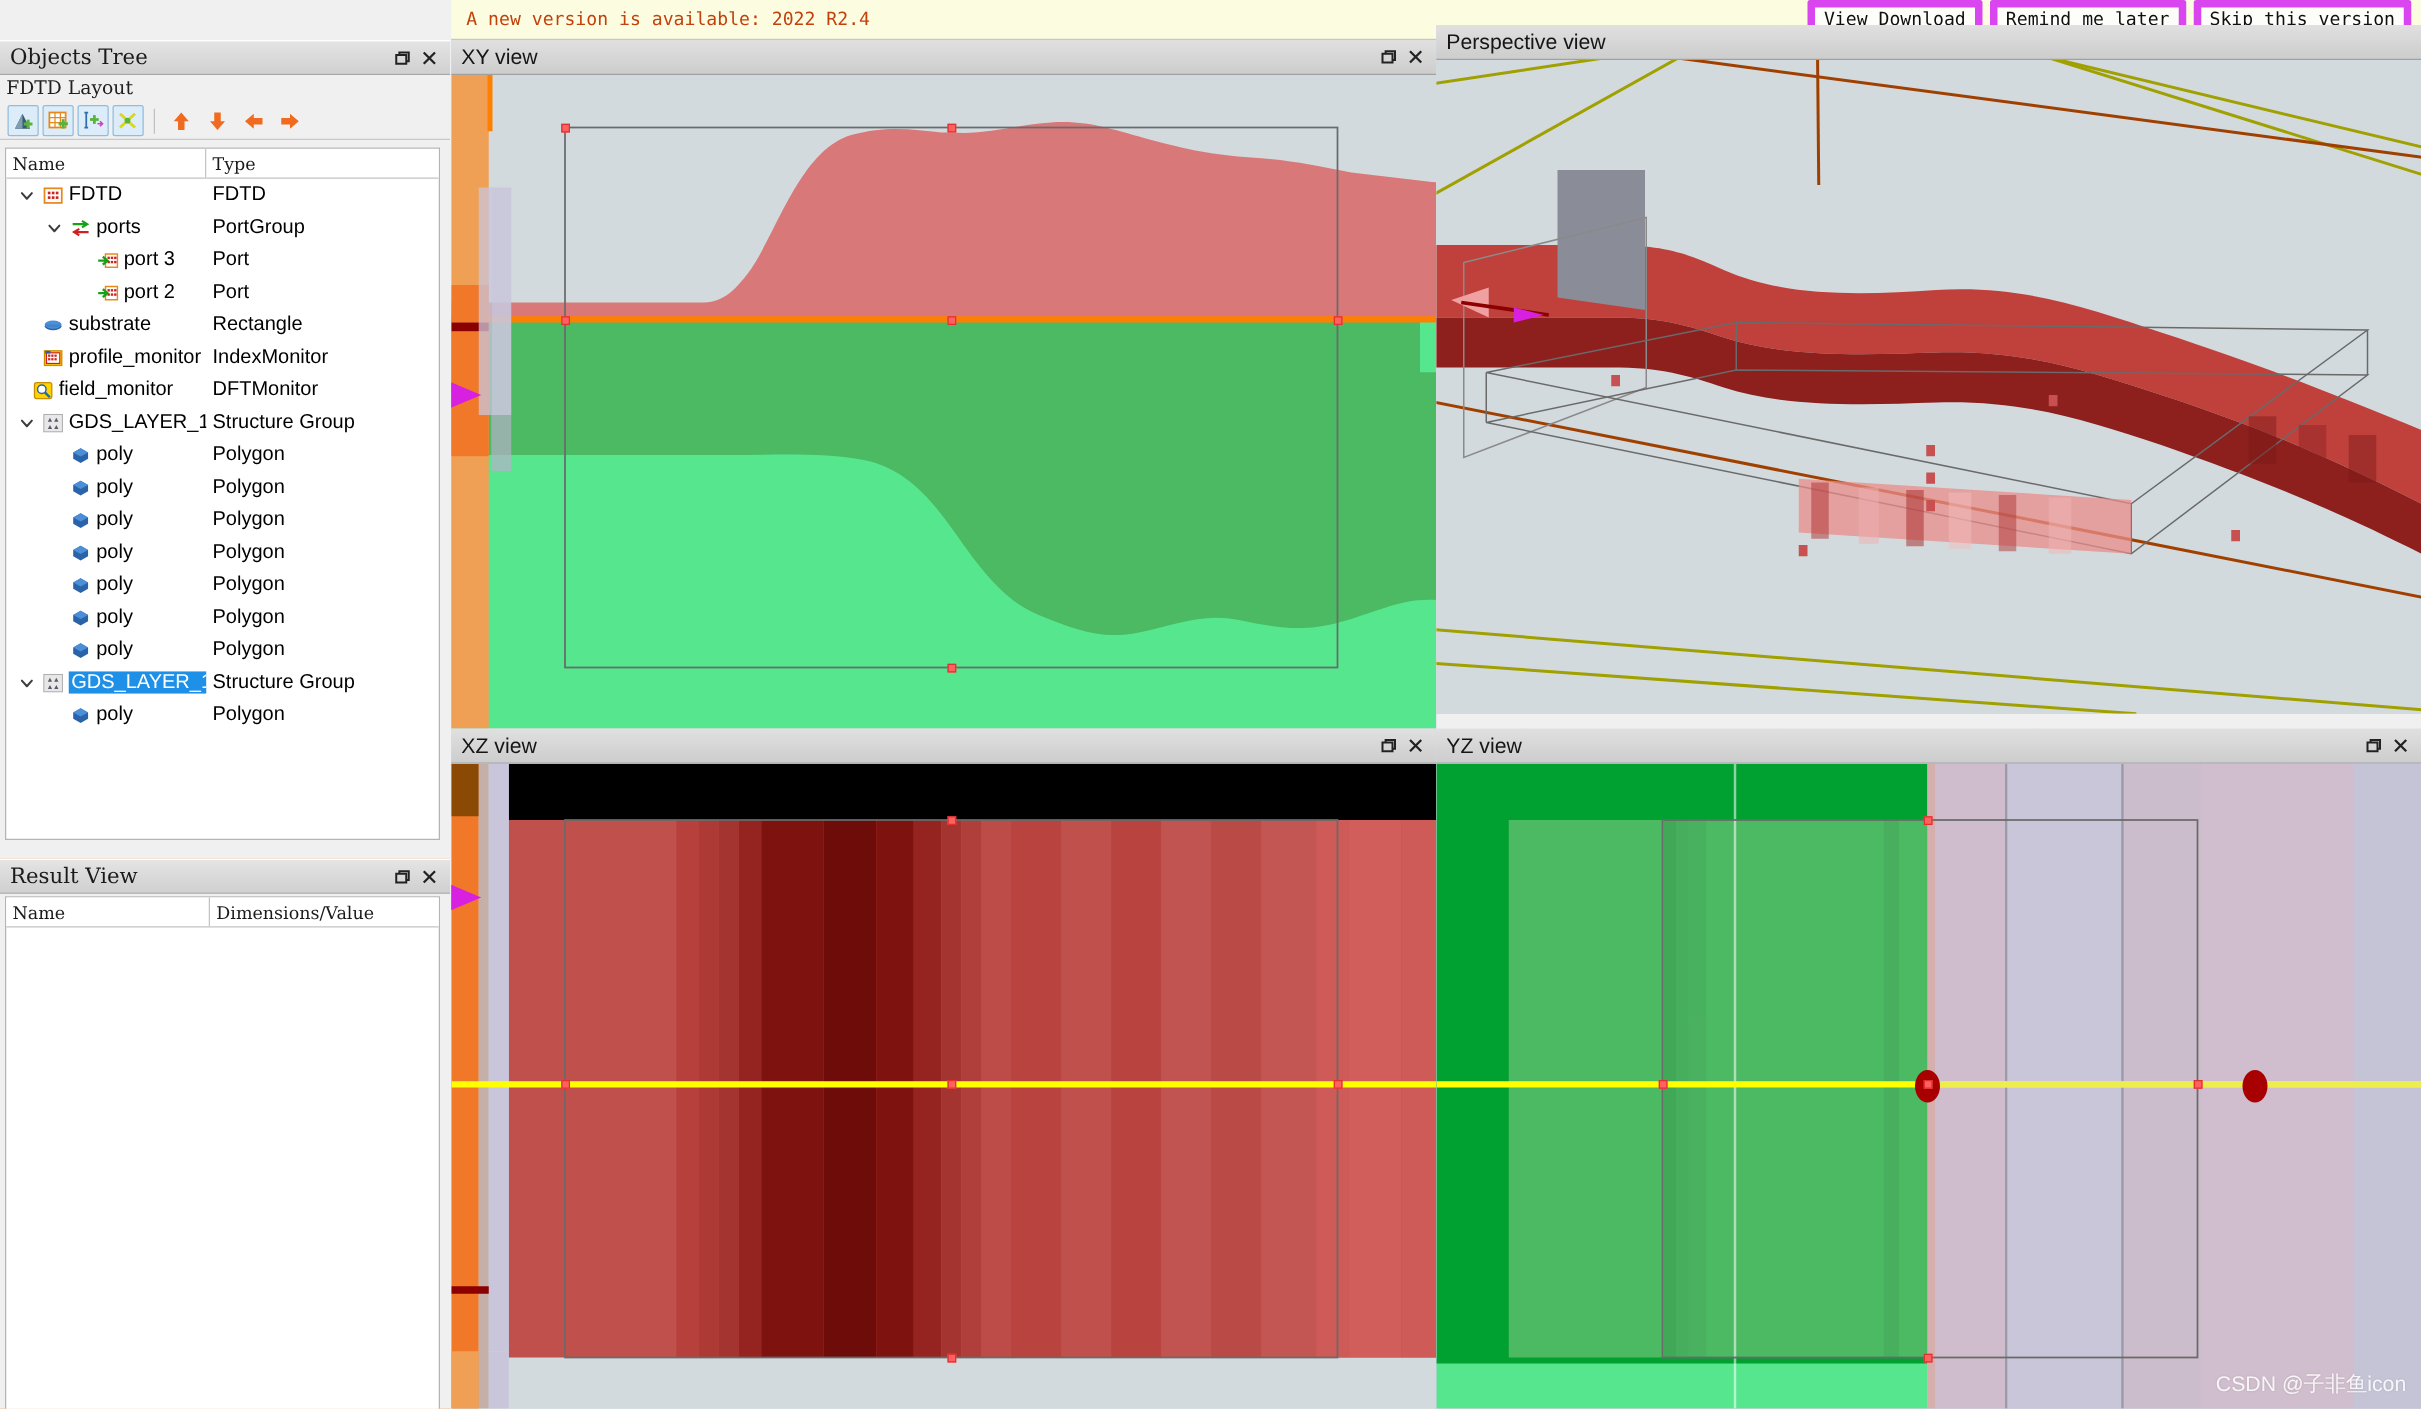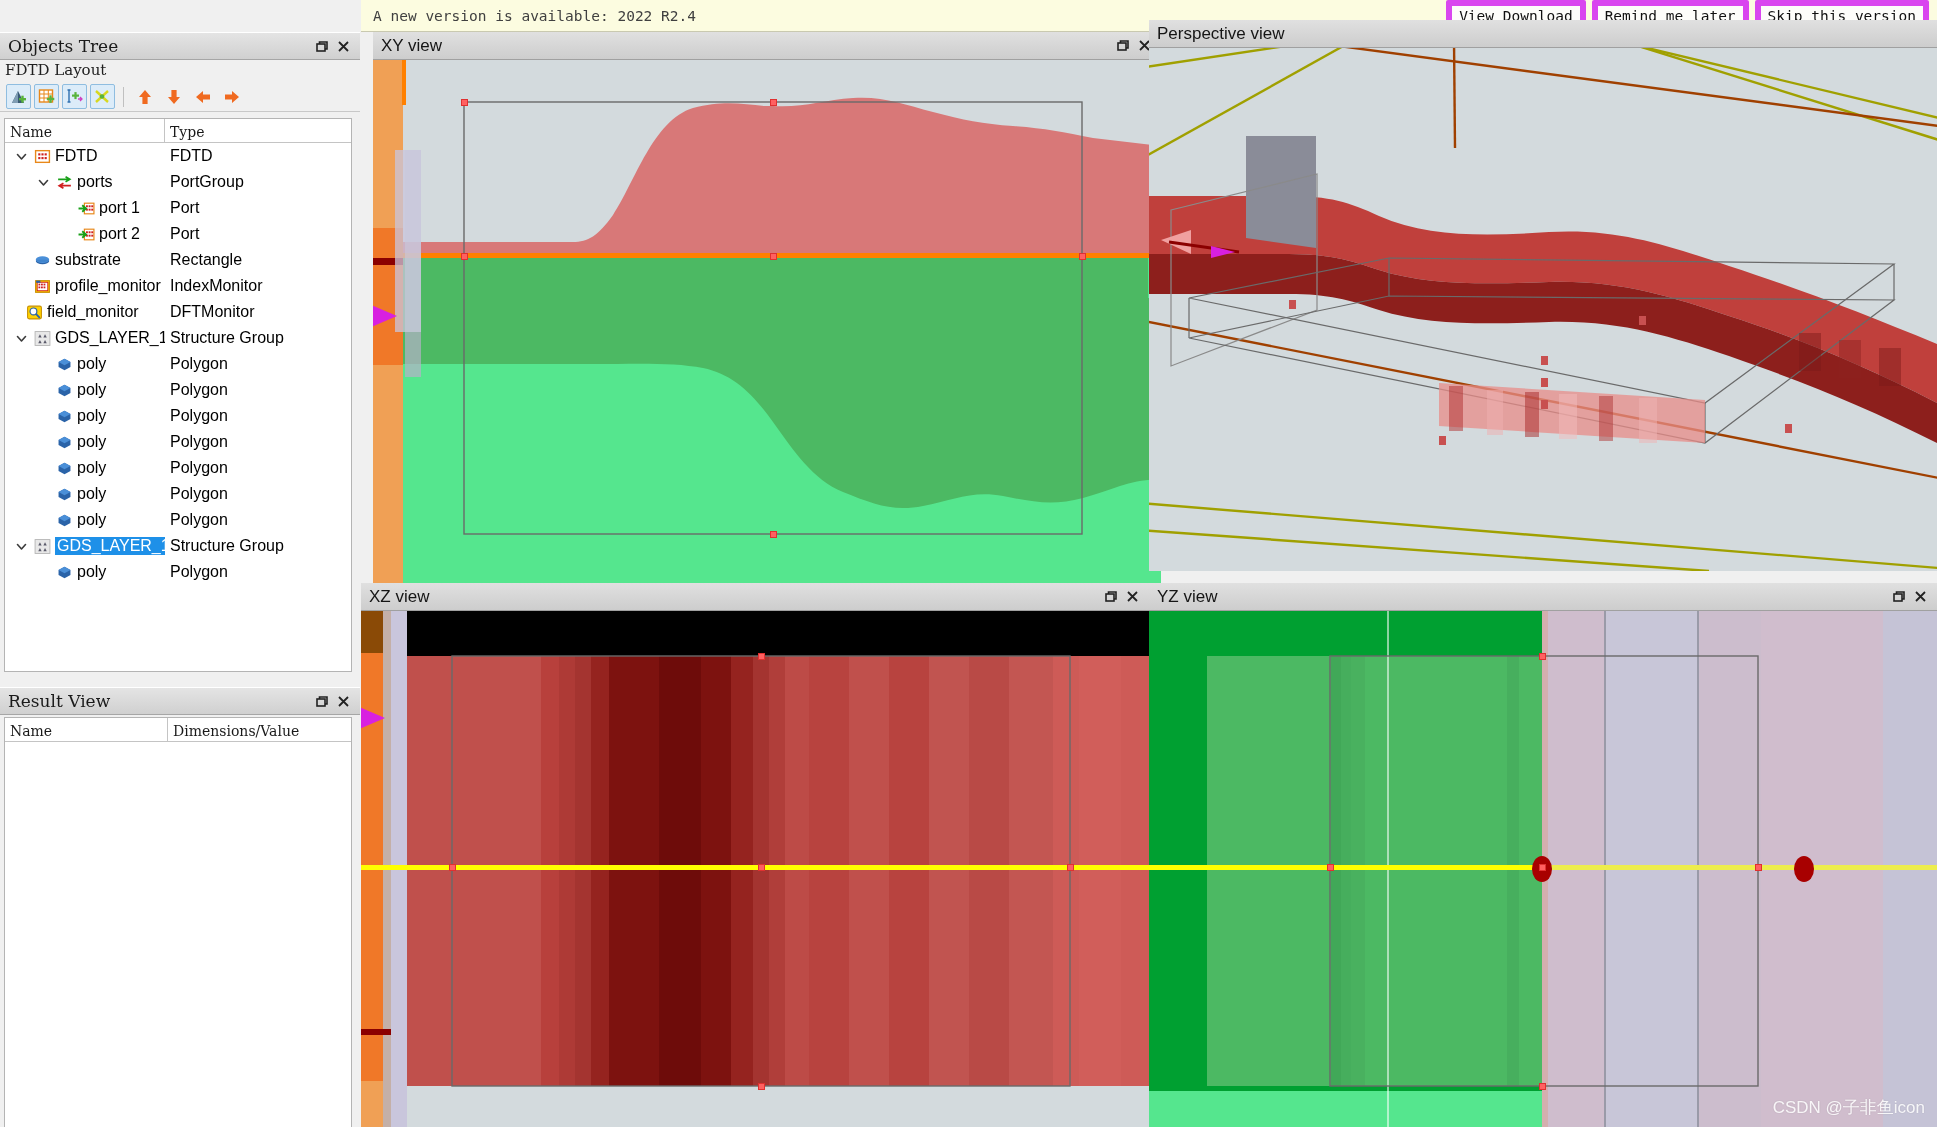--- a/index.html
+++ b/index.html
@@ -143,21 +143,21 @@
     position: absolute; left: 361px; top: 0;
     width: 1576px; height: 32px;
     background: #fcfce0;
     border-bottom: 1px solid #c9c9b0;
     display: flex; align-items: center;
     padding: 0 8px 0 12px;
   }
   #notify-msg {
     flex: 1;
     font-family: "DejaVu Sans Mono", monospace;
-    font-size: 14.5px; color: #404040;
+    font-size: 14.5px; color: #c2410c;
   }
   .notify-btn {
     font-family: "DejaVu Sans Mono", monospace;
     font-size: 14.5px;
     background: #fdfdfa;
     border: 6px solid #d946ef;
     border-radius: 2px;
     padding: 2px 7px;
     margin-left: 6px;
     color:#101010;
@@ -173,21 +173,21 @@
     display:flex; align-items:center;
     padding: 0 6px 0 8px;
   }
   .view-titlebar .title {
     flex:1;
     font-size: 17px; color: #151515;
     font-family: "Liberation Sans", sans-serif;
   }
   .view-body { position:relative; width:100%; height: calc(100% - 28px); overflow:hidden; background:#d3dadd; }
 
-  #xy-view   { left:373px;  top:32px;  width:788px; height:551px; }
+  #xy-view   { left:361px;  top:32px;  width:788px; height:551px; }
   #persp-view{ left:1149px; top:20px;  width:912px; height:551px; }
   #xz-view   { left:361px;  top:583px; width:788px; height:544px; }
   #yz-view   { left:1149px; top:583px; width:788px; height:544px; }
 
   .handle {
     position:absolute; width:7px; height:7px;
     background:#ff6060; border:1px solid #e03030;
     margin-left:-3px; margin-top:-3px;
   }
   .bigdot {
@@ -347,21 +347,21 @@
                       <rect x="7.5" y="5" width="1.8" height="1.8"></rect>
                       <rect x="10" y="5" width="1.8" height="1.8"></rect>
                       <rect x="12.5" y="5" width="1.8" height="1.8"></rect>
                       <rect x="7.5" y="8.2" width="1.8" height="1.8"></rect>
                       <rect x="10" y="8.2" width="1.8" height="1.8"></rect>
                       <rect x="12.5" y="8.2" width="1.8" height="1.8"></rect>
                     </g>
                     <path d="M0.5 8 H7 M4 5 L7.5 8 L4 11" stroke="#18a018" stroke-width="1.8" fill="none"></path>
                   </svg>
                 </span>
-                <span class="lbl">port 1</span>
+                <span class="lbl">port 3</span>
               </div>
               <div class="cell-type">Port</div>
             </div>
             <div class="tree-row">
               <div class="cell-name" style="padding-left:52px">
                 <span class="twisty"></span>
                 <span class="ico">
                   <svg width="17" height="17" viewBox="0 0 16 16">
                     <rect x="6" y="3" width="9" height="10" fill="#fff" stroke="#e8881a" stroke-width="1.1"></rect>
                     <g fill="#d02020">

